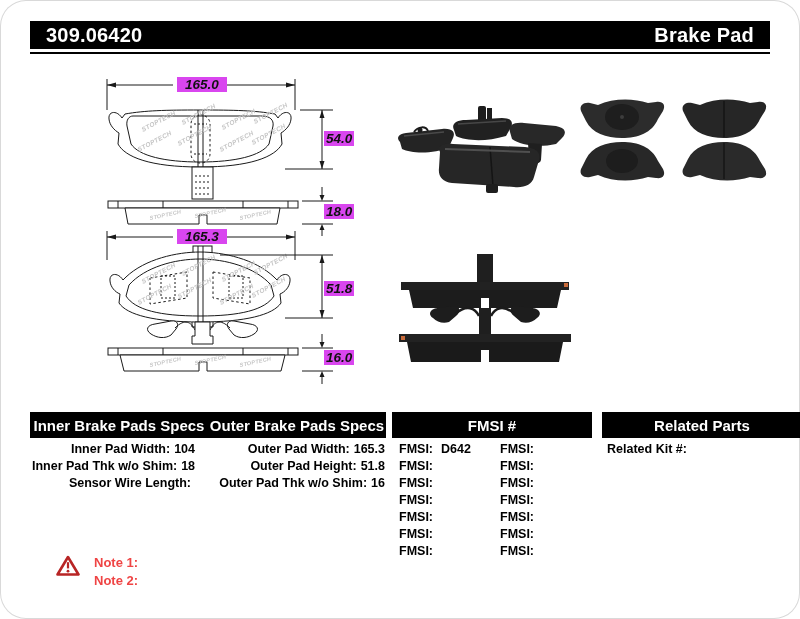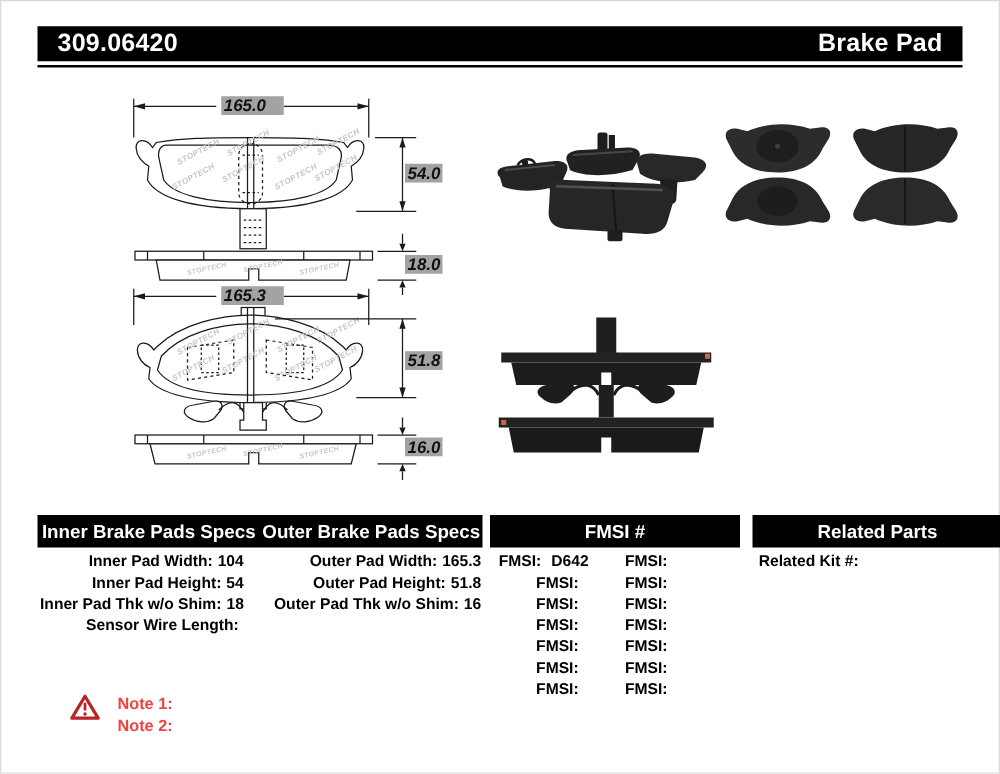--- a/index.html
+++ b/index.html
@@ -1,35 +1,36 @@
 <!DOCTYPE html>
 <html><head>
 <meta charset="utf-8">
 <style>
   html,body { margin:0; padding:0; background:#fff; }
   .page {
     position:relative; width:800px; height:619px; background:#fff;
     font-family:"Liberation Sans", sans-serif; overflow:hidden;
     box-shadow: inset 0 0 0 1px #d9d9d9;
+    border-radius: 26px;
   }
   .abs { position:absolute; }
 
   
   .hdr-bar {
     position:absolute; left:30px; top:21px; width:740px; height:28px;
     background:#000; color:#fff; display:flex; align-items:center;
     justify-content:space-between; padding:0 16px; box-sizing:border-box;
     font-weight:bold; font-size:20px; letter-spacing:0.2px;
   }
   .hdr-rule { position:absolute; left:30px; top:52px; width:740px; height:2px; background:#000; }
 
   
   .dim-label {
     position:absolute; font-weight:bold; font-style:italic; font-size:13.5px;
-    color:#111; background:#a3a3a3; padding:0 2px; text-align:left; white-space:nowrap;
+    color:#111; background:#d946ef; padding:0 2px; text-align:center; white-space:nowrap;
   }
 
   
   .lineart line, .lineart path, .lineart rect { stroke:#1a1a1a; fill:none; stroke-width:1; }
   .lineart polygon { fill:#1a1a1a; stroke:none; }
   .lineart .paper { fill:#fff; }
   .wm text {
     font-family:"Liberation Sans", sans-serif; font-size:6.5px; font-weight:bold;
     font-style:italic; fill:#c6c6c6; letter-spacing:0.3px;
   }
@@ -45,21 +46,21 @@
   #bar-fmsi { left:392px; width:200px; justify-content:center; }
   #bar-related { left:602px; width:200px; justify-content:center; }
 
   
   .tcol {
     position:absolute; top:441px; font-size:12.5px; font-weight:bold;
     line-height:17px; color:#000; white-space:nowrap;
   }
   #col-inner   { left:32px;  width:163px; text-align:right; }
   #col-outer   { left:205px; width:180px; text-align:right; }
-  #col-fmsi-1  { left:399px; text-align:right; }
+  #col-fmsi-1  { left:399px; text-align:left; }
   #col-fmsi-2  { left:500px; text-align:left; }
   #col-related { left:607px; text-align:left; }
   .tcol .val { margin-left:4px; }
   .fmsi-col .val { margin-left:8px; }
 
   
   .note-line {
     position:absolute; left:94px; font-size:13px; font-weight:bold; color:#ef4444;
     line-height:17px; white-space:nowrap;
   }
@@ -277,21 +278,20 @@
   </div>
   <div class="th-bar" id="bar-fmsi">
     <span>FMSI #</span>
   </div>
   <div class="th-bar" id="bar-related">
     <span>Related Parts</span>
   </div>
 
   <div class="tcol" id="col-inner">
     <div><span>Inner Pad Width:</span><span class="val">104</span></div>
-    <div><span>Inner Pad Height:</span><span class="val">54</span></div>
     <div><span>Inner Pad Thk w/o Shim:</span><span class="val">18</span></div>
     <div><span>Sensor Wire Length:</span><span class="val"></span></div>
   </div>
 
   <div class="tcol" id="col-outer">
     <div><span>Outer Pad Width:</span><span class="val">165.3</span></div>
     <div><span>Outer Pad Height:</span><span class="val">51.8</span></div>
     <div><span>Outer Pad Thk w/o Shim:</span><span class="val">16</span></div>
   </div>
 

